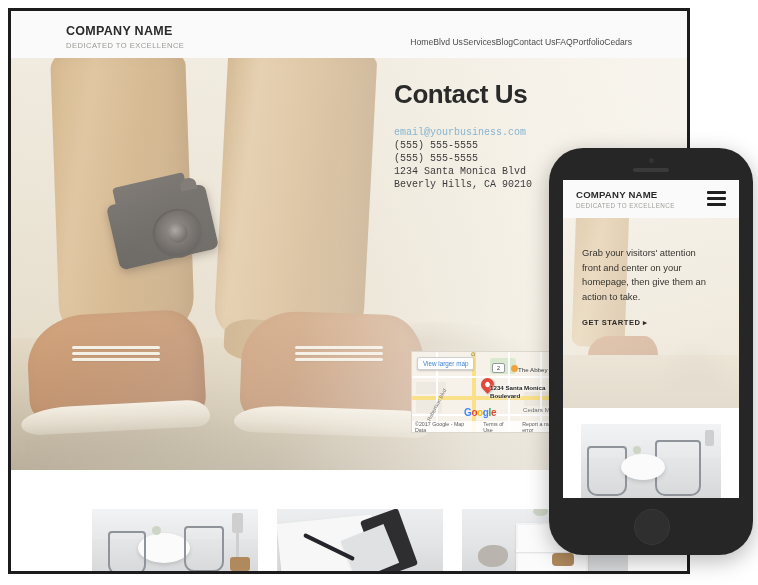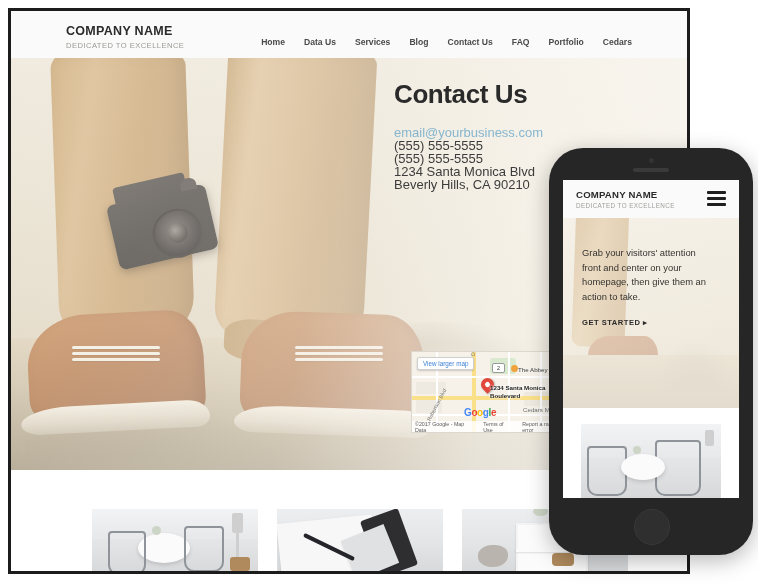--- a/index.html
+++ b/index.html
@@ -25,21 +25,21 @@
   .brand{position:absolute;left:55px;top:13px;}
   .brand-name{
     font-size:12.5px;font-weight:bold;color:#2b2b2b;letter-spacing:.3px;
     line-height:14px;
   }
   .brand-tag{
     font-size:7.6px;color:#9a9a96;letter-spacing:.45px;line-height:11px;
     margin-top:2px;
   }
   .nav{
-    position:absolute;right:55px;top:26px;display:flex;gap:19px;align-items:center;font-weight:bold;
+    position:absolute;right:55px;top:26px;display:flex;align-items:center;
   }
   .nav a{
     font-size:8.6px;color:#4a4a4a;text-decoration:none;white-space:nowrap;
   }
 
   
   .hero{
     position:absolute;left:0;top:47px;width:100%;height:412px;overflow:hidden;
     background:#e7e0d2;
   }
@@ -168,21 +168,21 @@
   }
   .contact h1{
     margin:0 0 17px 0;font-size:26px;font-weight:bold;color:#2a2a2a;
     letter-spacing:-.4px;line-height:30px;
   }
   .c-label{
     font-size:8.4px;font-weight:bold;color:#2b2b2b;margin-top:13px;margin-bottom:4px;
     letter-spacing:.1px;
   }
   .c-label.first{margin-top:0;}
-  .c-val{font-size:13px;color:#3c3c3c;line-height:13px;}
+  .c-val{font-size:10px;color:#3c3c3c;line-height:13px;font-family:Liberation Mono, monospace;}
   .c-val.link{color:#86b6cf;}
 
   
   .map{
     position:absolute;left:400px;top:340px;width:158px;height:82px;
     overflow:hidden;background:#f3efe8;z-index:6;
     border:1px solid #ddd8cf;box-sizing:border-box;
   }
   .map-bg{position:absolute;inset:0;background:#f6f2ea;}
   .mroad{position:absolute;background:#ffffff;}
@@ -350,21 +350,21 @@
 
   <div id="desktop-frame">
 
     <div class="site-header">
       <div class="brand">
         <div class="brand-name">COMPANY NAME</div>
         <div class="brand-tag">DEDICATED TO EXCELLENCE</div>
       </div>
       <div class="nav">
         <a href="#">Home</a>
-        <a href="#">Data Us</a>
+        <a href="#">Blvd Us</a>
         <a href="#">Services</a>
         <a href="#">Blog</a>
         <a href="#">Contact Us</a>
         <a href="#">FAQ</a>
         <a href="#">Portfolio</a>
         <a href="#">Cedars</a>
       </div>
     </div>
 
     <div class="hero">

